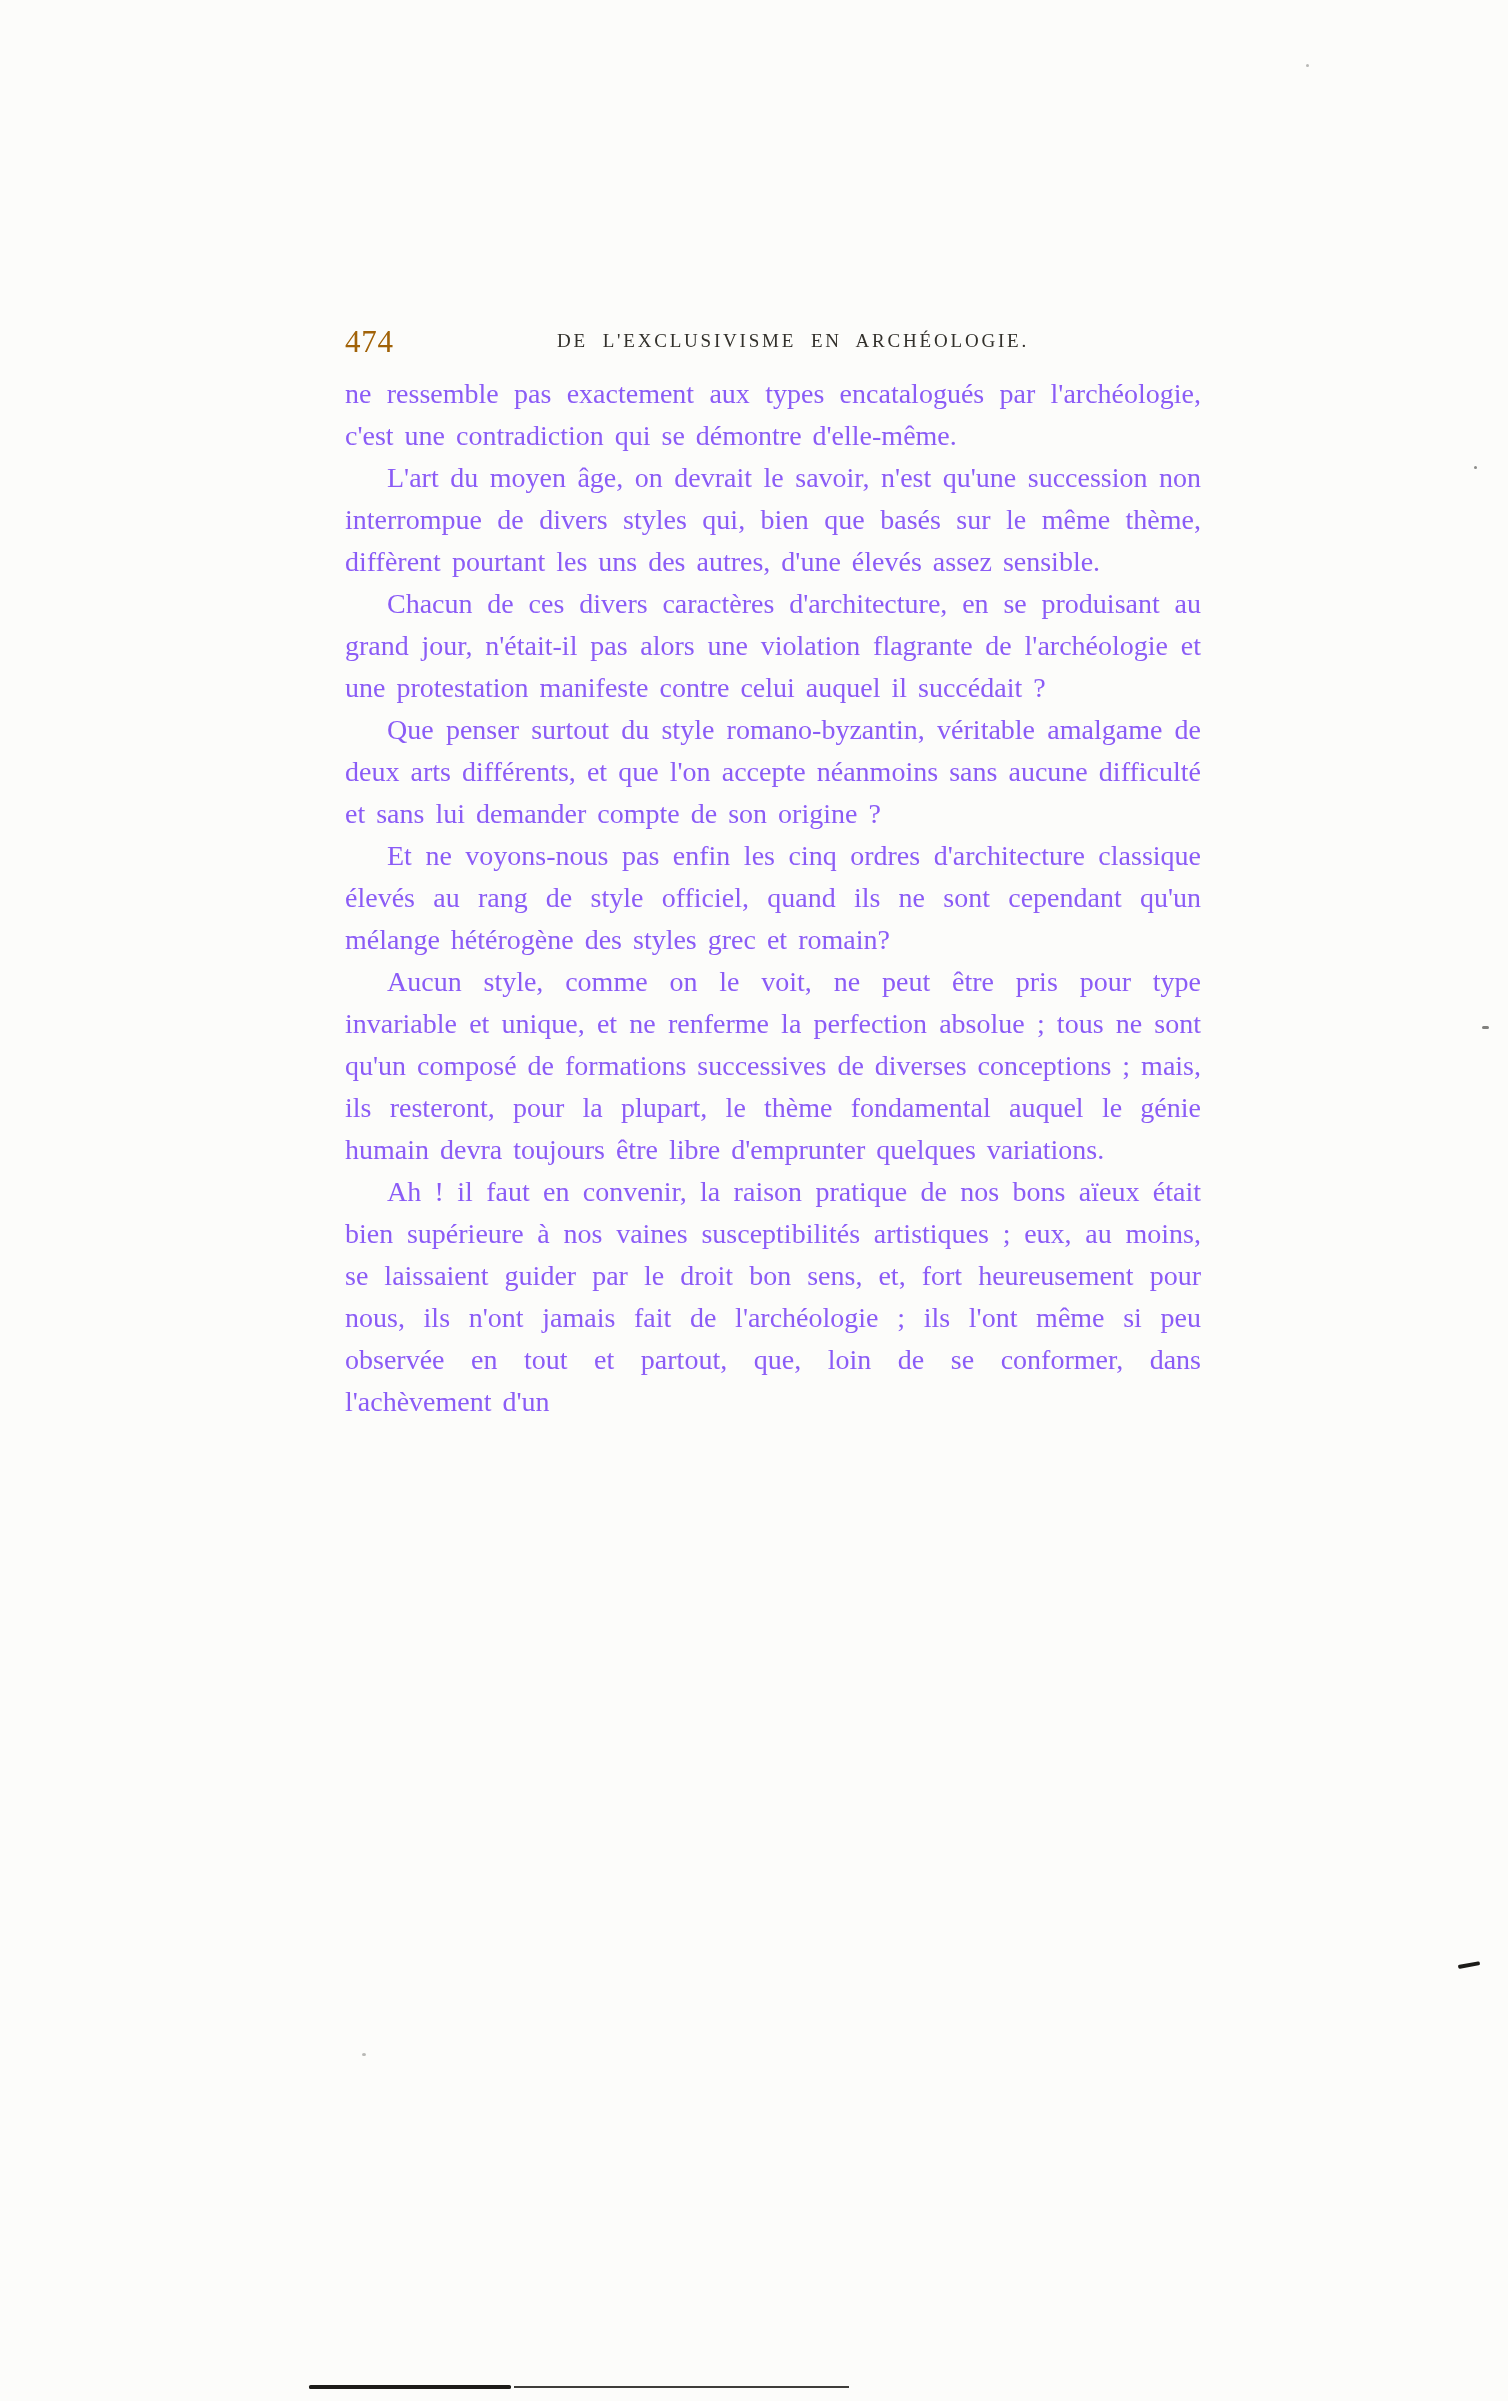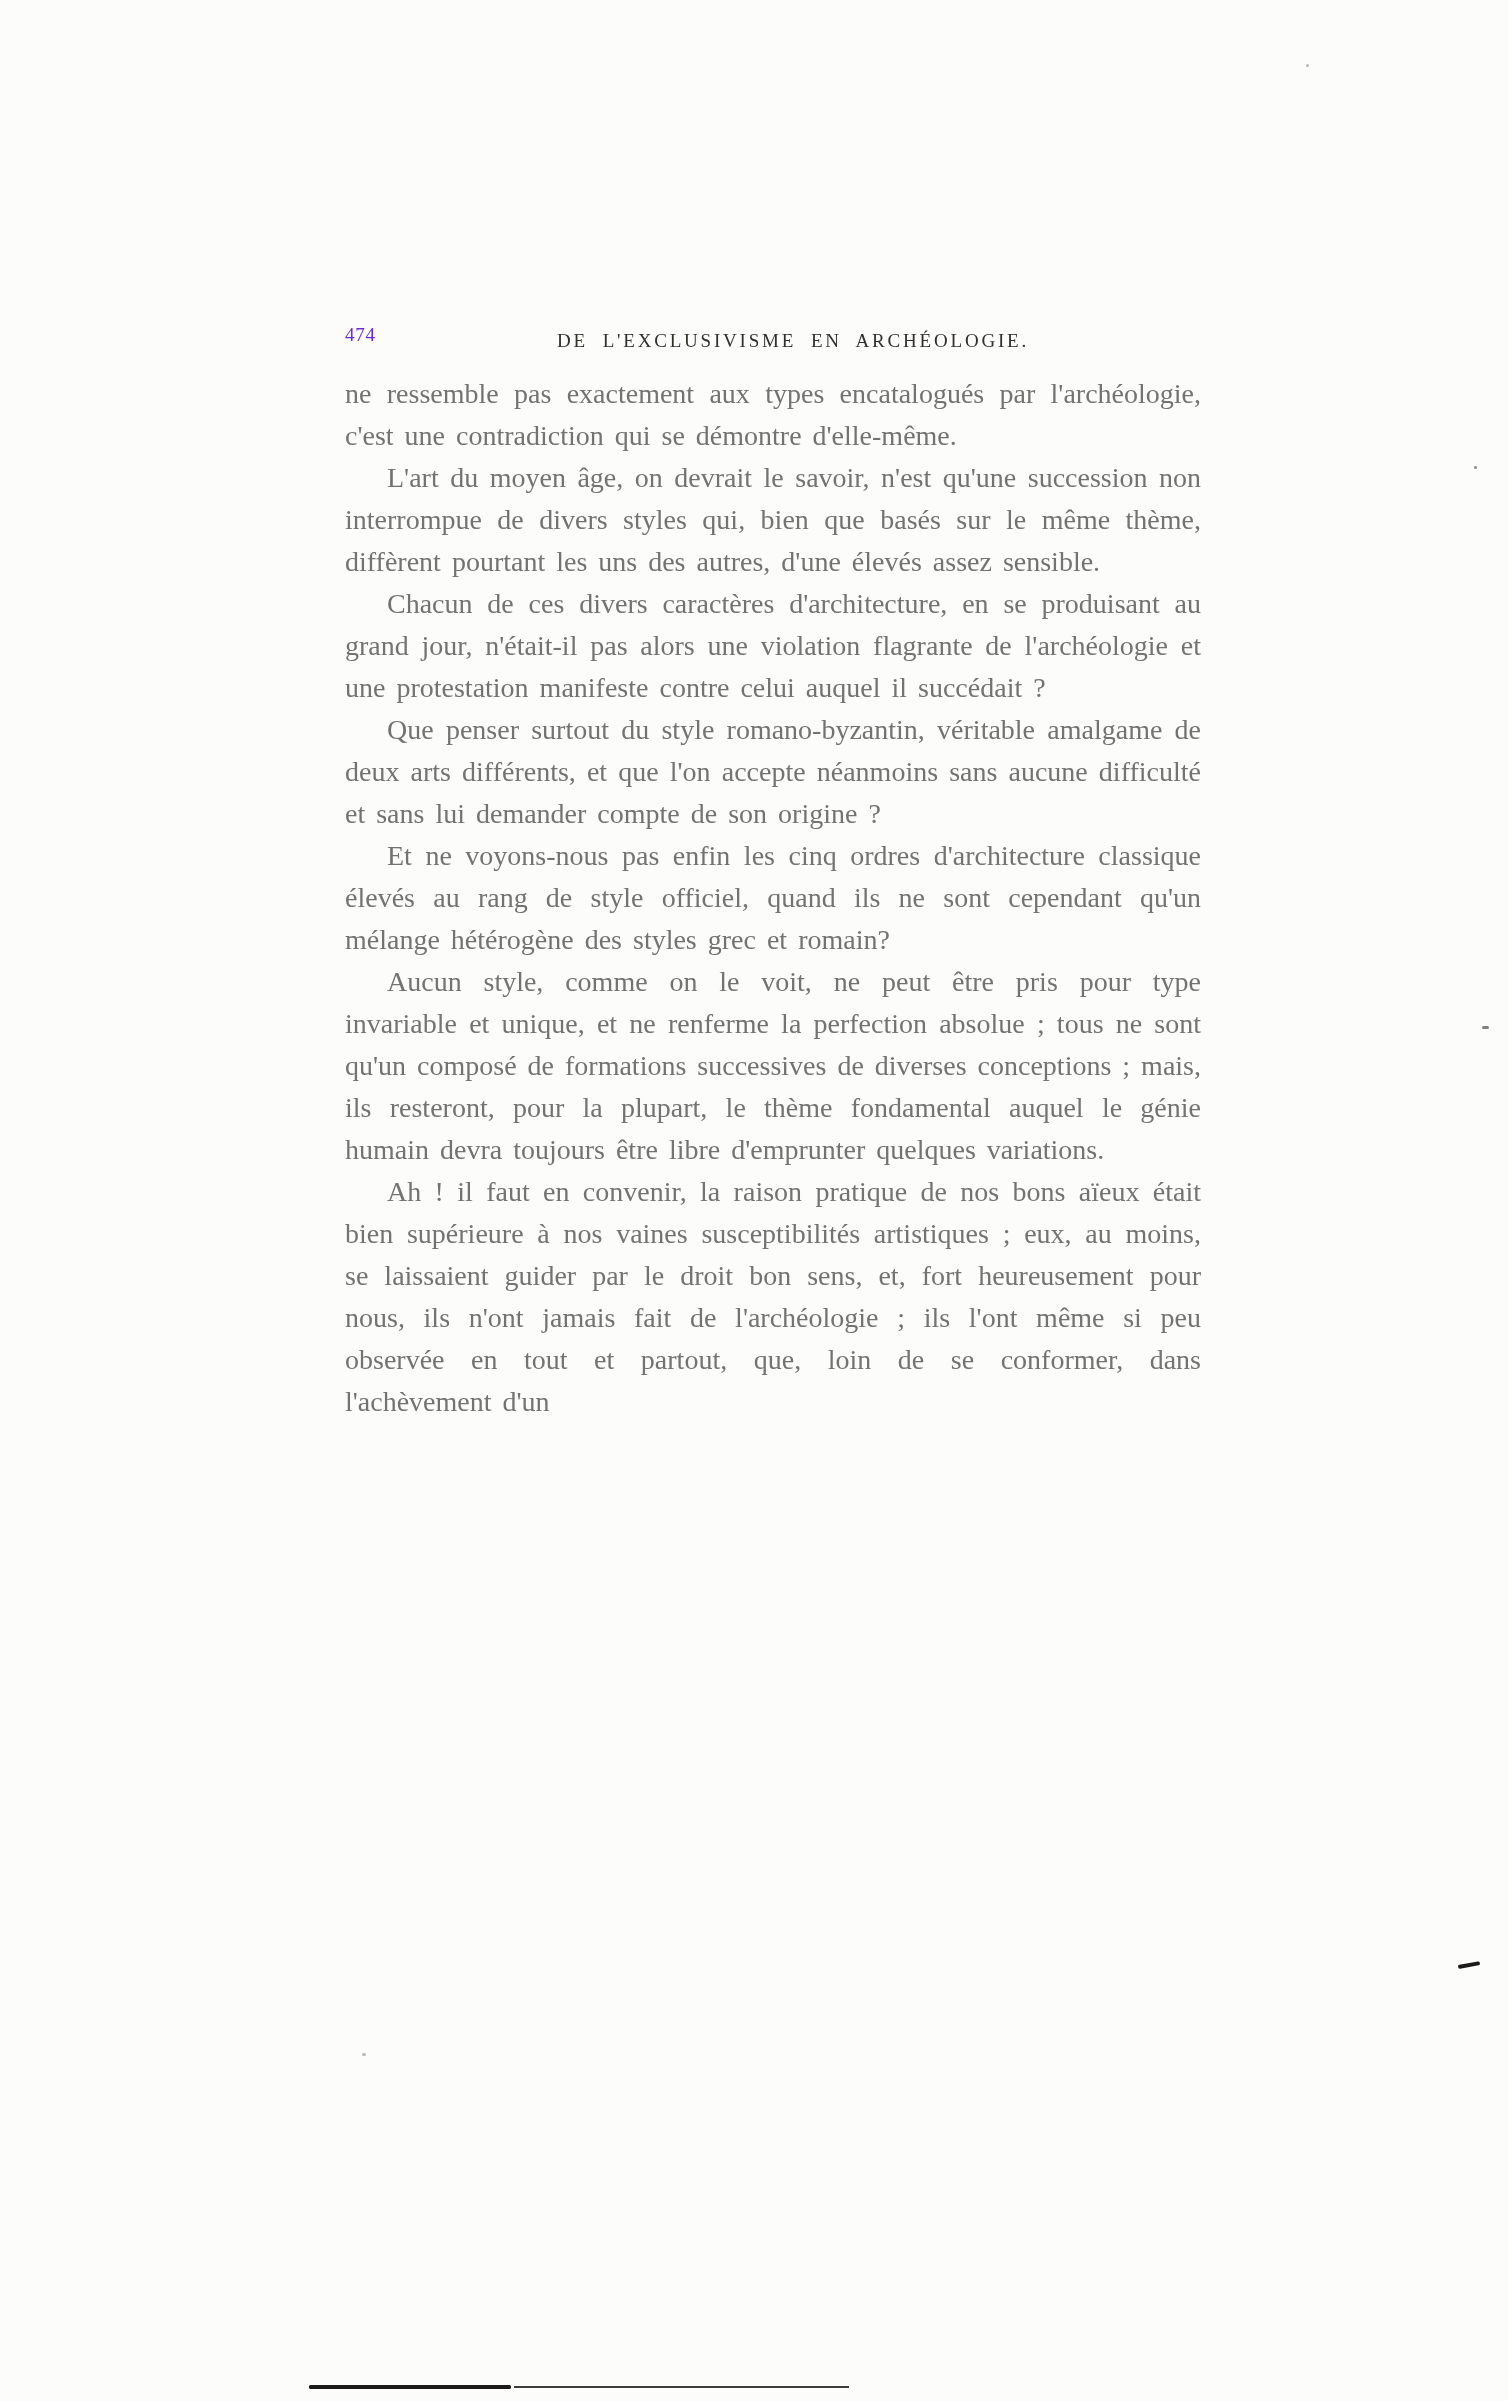--- a/index.html
+++ b/index.html
@@ -21,23 +21,23 @@
     position: absolute;
     top: 324px;
     left: 345px;
     width: 856px;
     height: 35px;
   }
   .page-number {
     position: absolute;
     left: 0;
     top: 0;
-    font-size: 19px;
+    font-size: 31px;
     letter-spacing: 0.8px;
-    color: #6d28d9;
+    color: #a16207;
   }
   .running-title {
     position: absolute;
     left: 40px;
     right: 0;
     top: 5.6px;
     text-align: center;
     font-size: 19px;
     letter-spacing: 2.8px;
     word-spacing: 7.2px;
@@ -47,21 +47,21 @@
   
   .text-block {
     position: absolute;
     top: 373px;
     left: 345px;
     width: 856px;
     font-size: 28px;
     line-height: 42px;
     text-align: justify;
     word-spacing: 4px;
-    color: #737373;
+    color: #8b5cf6;
   }
   .text-block p {
     margin: 0;
     text-indent: 42px;
   }
   .text-block p.no-indent {
     text-indent: 0;
   }
   
   .artifact {

